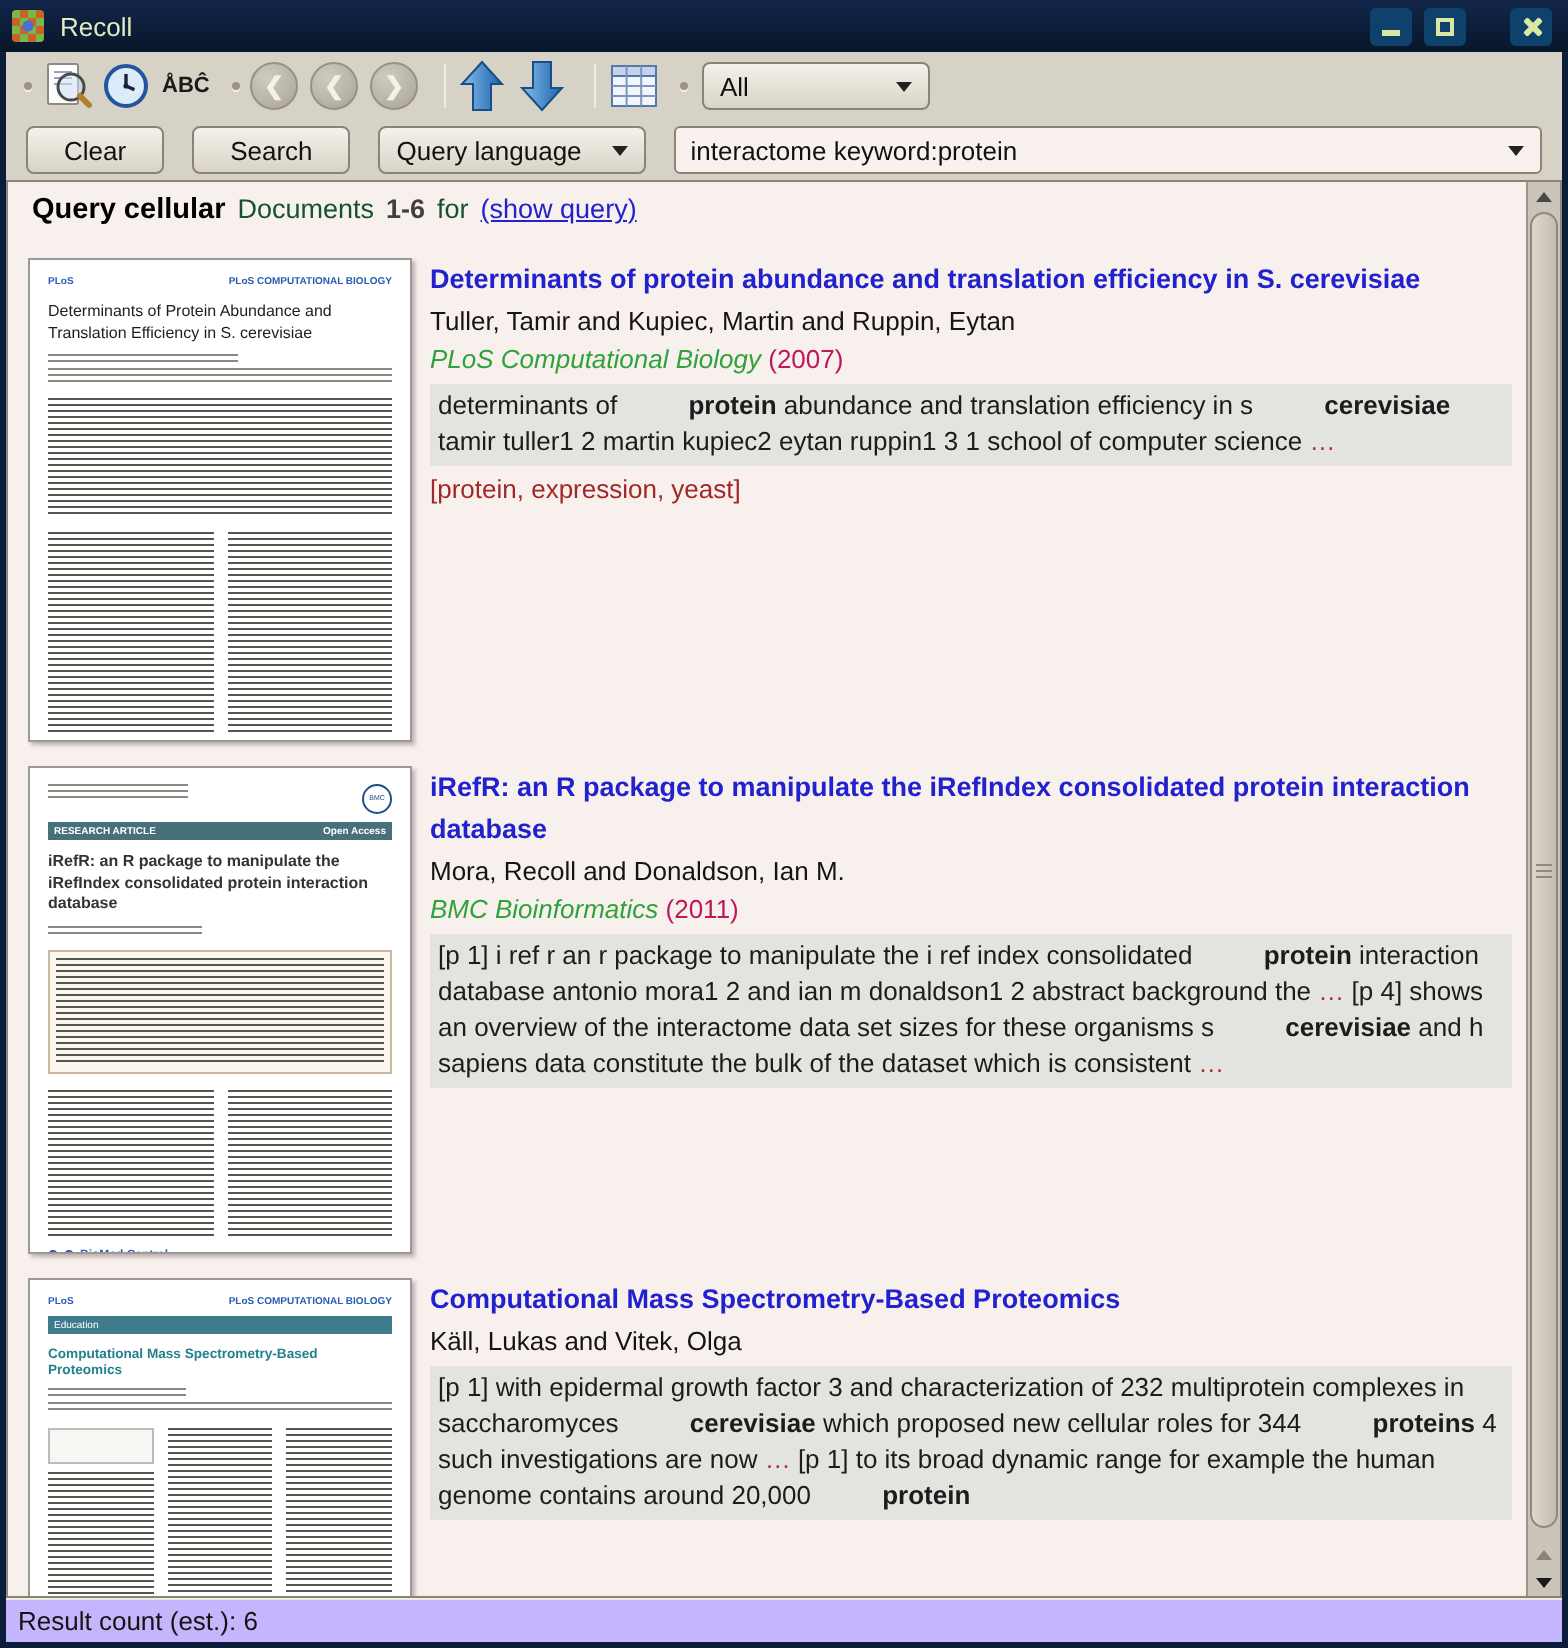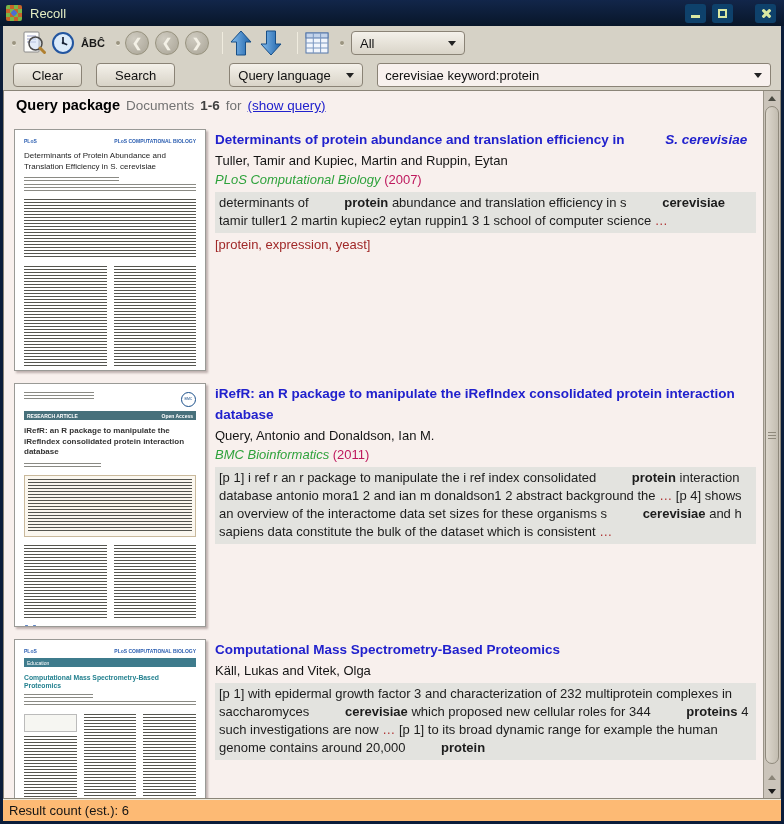--- a/index.html
+++ b/index.html
@@ -55,41 +55,41 @@
   .arrow-down{width:0;height:0;border-left:4px solid transparent;border-right:4px solid transparent;
               border-top:5px solid #222;}
   .filter-combo{width:114px;margin-left:2px;}
 
   
   .searchrow{height:30px;background:#d6d2c6;display:flex;align-items:center;margin:0 3px;
              padding:0 10px;gap:14px;}
   .push-btn{height:24px;padding:0 18px;border:1px solid #8a8376;border-radius:4px;
             background:linear-gradient(#f4f1ea,#d8d3c7);font-size:13px;color:#111;
             display:flex;align-items:center;}
-  .qlang-combo{width:134px;margin-left:40px;}
+  .qlang-combo{width:134px;}
   .query-combo{flex:1;height:24px;border:1px solid #8a8376;border-radius:3px;
                background:#f8f1ee;display:flex;align-items:center;padding:0 8px 0 7px;
                font-size:13px;color:#111;}
   .query-combo .arrow-down{margin-left:auto;}
 
   
   .results-pane{flex:1;min-height:0;margin:0 3px;background:#f8f0ed;
                 border:1px solid #8b8578;display:flex;overflow:hidden;}
   .results-col{flex:1;min-width:0;overflow:hidden;padding:6px 4px 0 10px;}
   .results-header{display:flex;align-items:baseline;gap:6px;margin:0 0 16px 2px;}
   .rh-title{font-size:14.5px;font-weight:bold;color:#000;}
-  .rh-docs{font-size:13.5px;color:#737373;}
+  .rh-docs{font-size:13.5px;color:#14532d;}
   .rh-range{font-size:13.5px;font-weight:bold;color:#404040;}
   .rh-link{font-size:13.5px;color:#2121cd;text-decoration:underline;}
 
   .entry{display:flex;gap:9px;margin-bottom:12px;}
   .thumb-wrap{width:192px;flex:none;}
   .entry-text{flex:1;min-width:0;padding-right:3px;}
   .entry-title{font-size:13.5px;font-weight:bold;color:#2121cd;line-height:21px;}
-  .entry-title .seg-i{font-style:italic;margin-left:37px;}
+  .entry-title .seg-i{}
   .entry-authors{font-size:13px;color:#141414;line-height:19px;margin-top:1px;}
   .entry-journal{font-size:13px;line-height:19px;}
   .journal-name{color:#2fa23c;font-style:italic;}
   .journal-year{color:#be185d;}
   .entry-snippet{background:#e3e3df;font-size:13px;line-height:18px;color:#1c1c1c;
                  padding:2px 5px 3px 4px;margin-top:3px;}
   .seg-b{font-weight:bold;margin-left:32px;}
   .seg-red{color:#b03434;}
   .entry-keywords{color:#a02828;font-size:13px;line-height:19px;margin-top:2px;}
 
@@ -146,21 +146,21 @@
   .tri-down{width:0;height:0;border-left:4px solid transparent;border-right:4px solid transparent;
             border-top:5px solid #1a1a1a;}
   .sb-track{flex:1;position:relative;}
   .sb-thumb{position:absolute;left:1px;right:1px;top:1px;bottom:6px;border-radius:8px;
             background:linear-gradient(90deg,#ddd7cd,#c3bdb1);border:1px solid #8f897c;
             display:flex;align-items:center;justify-content:center;}
   .sb-grip{width:8px;height:7px;
      background-image:repeating-linear-gradient(to bottom,#8f897c 0,#8f897c 1px,transparent 1px,transparent 3px);}
 
   
-  .statusbar{height:22px;background:#fdba74;margin:0 3px 3px 3px;display:flex;align-items:center;
+  .statusbar{height:22px;background:#c4b5fd;margin:0 3px 3px 3px;display:flex;align-items:center;
              padding-left:6px;font-size:13px;color:#141414;box-shadow:inset 0 1px 0 #efecdf;}
 
   svg{display:block;}
 </style>
 </head>
 <body>
 
 <div class="window">
 
   <div class="titlebar">
@@ -263,30 +263,30 @@
         <span>Clear</span>
       </span>
     <span class="push-btn">
         <span>Search</span>
       </span>
     <span class="combo qlang-combo">
       <span>Query language</span>
       <span class="arrow-down"></span>
     </span>
     <span class="query-combo">
-      <span>cerevisiae keyword:protein</span>
+      <span>interactome keyword:protein</span>
       <span class="arrow-down"></span>
     </span>
   </div>
 
   <div class="results-pane">
     <div class="results-col">
 
       <div class="results-header">
-        <span class="rh-title">Query package</span>
+        <span class="rh-title">Query cellular</span>
         <span class="rh-docs">Documents</span>
         <span class="rh-range">1-6</span>
         <span class="rh-docs">for</span>
         <span class="rh-link">(show query)</span>
       </div>
 
       <div class="entry">
         <div class="thumb-wrap">
           <div class="thumb t1">
             <div class="thumb-header">
@@ -340,21 +340,21 @@
             </div>
             <div class="t2-footer">
               <span class="dot"></span>
                 <span class="dot"></span>
               <span>BioMed Central</span>
             </div>
           </div>
         </div>
         <div class="entry-text">
           <div class="entry-title"><span>iRefR: an R package to manipulate the iRefIndex consolidated protein interaction database</span></div>
-          <div class="entry-authors">Query, Antonio and Donaldson, Ian M.</div>
+          <div class="entry-authors">Mora, Recoll and Donaldson, Ian M.</div>
           <div class="entry-journal">
             <span class="journal-name">BMC Bioinformatics</span>
             <span class="journal-year">(2011)</span>
           </div>
           <div class="entry-snippet"><span>[p 1] i ref r an r package to manipulate the i ref index consolidated </span><span class="seg-b">protein</span><span> interaction database antonio mora1 2 and ian m donaldson1 2 abstract background the </span><span class="seg-red"> … </span><span> [p 4] shows an overview of the interactome data set sizes for these organisms s </span><span class="seg-b">cerevisiae</span><span> and h sapiens data constitute the bulk of the dataset which is consistent </span><span class="seg-red"> …</span></div>
         </div>
       </div>
 
       <div class="entry">
         <div class="thumb-wrap">

